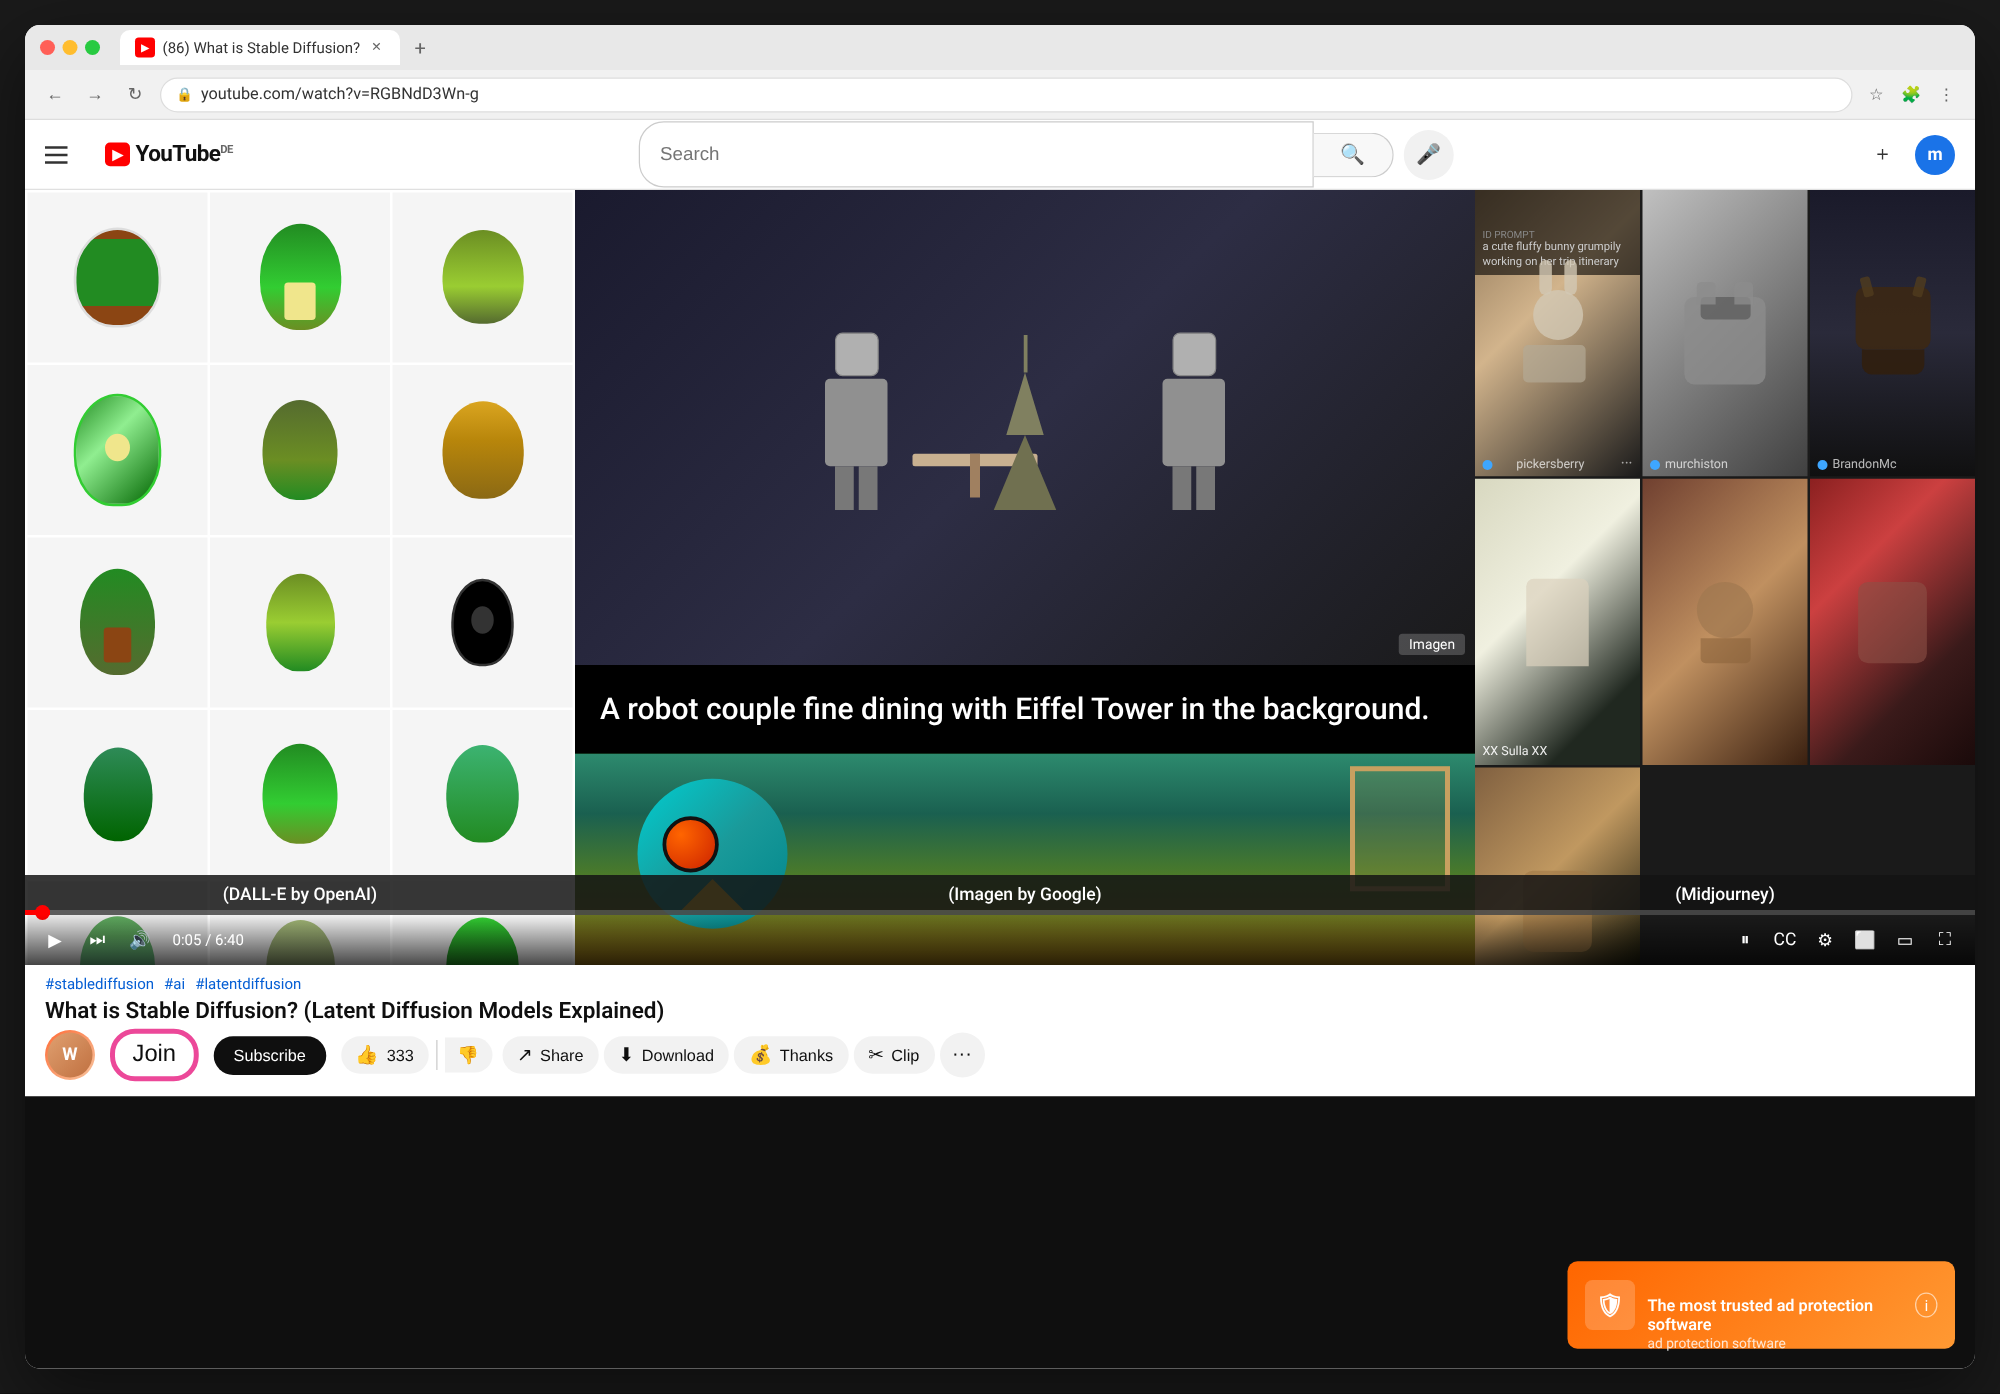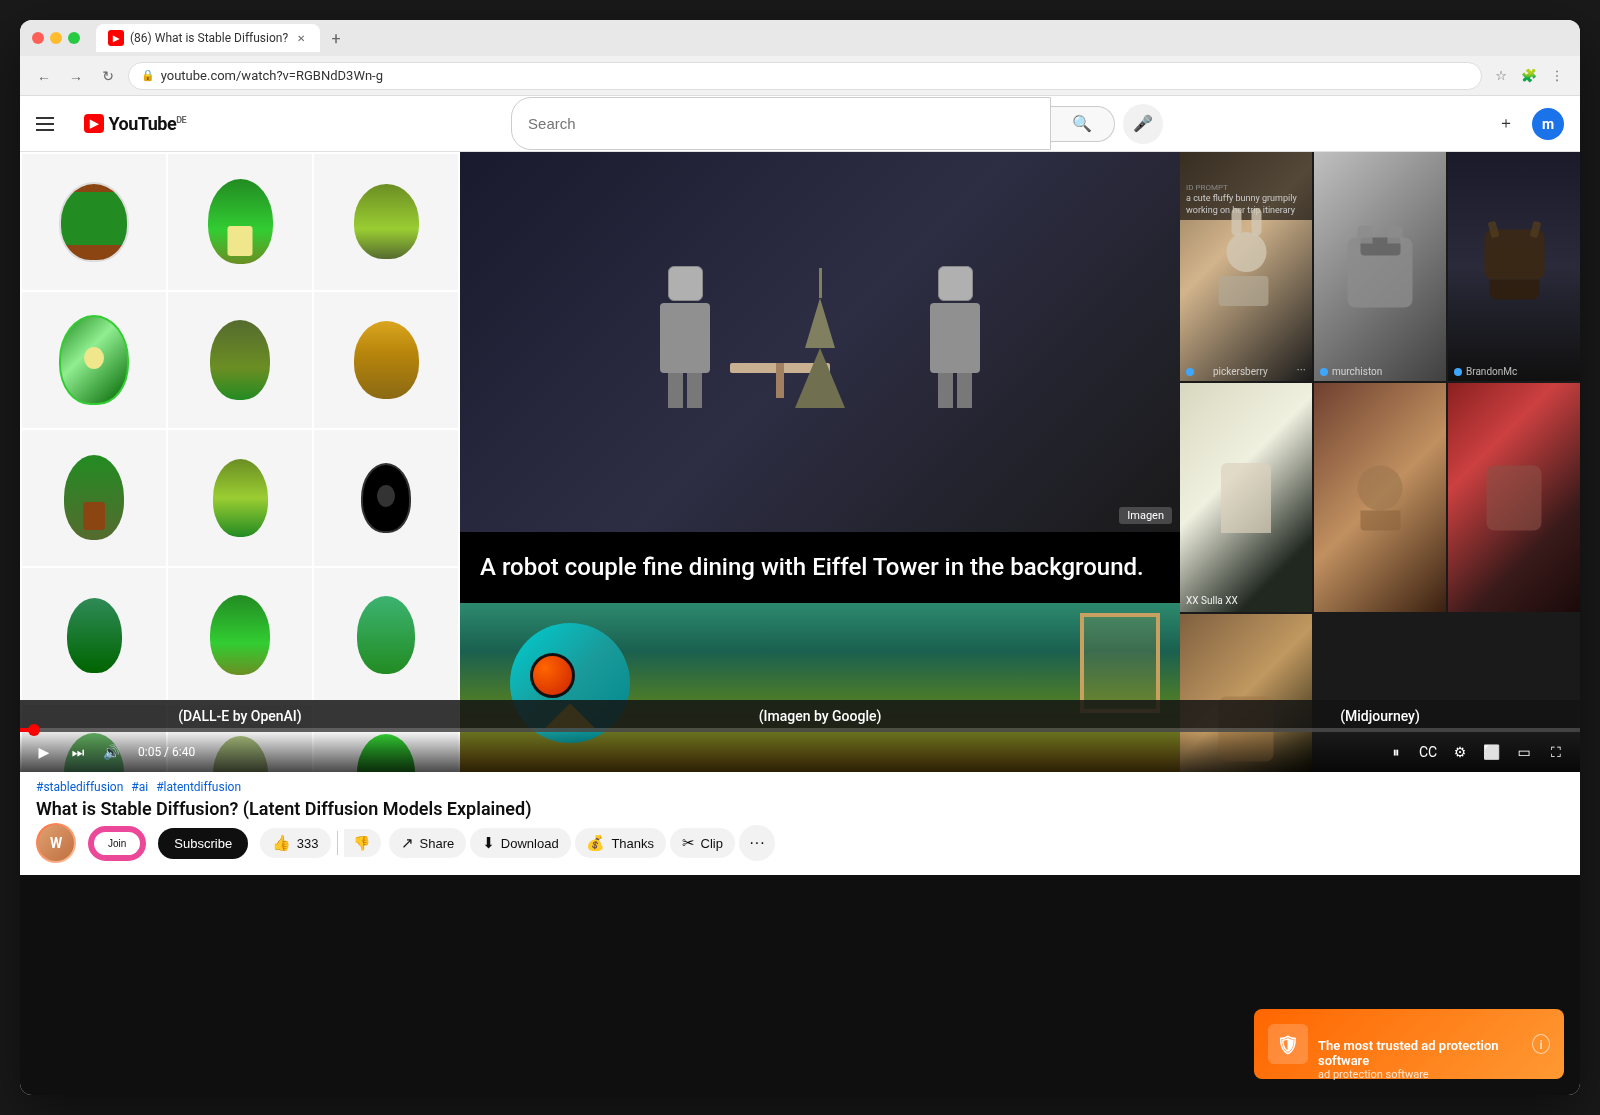--- a/index.html
+++ b/index.html
@@ -511,25 +511,25 @@
     .channel-name {
       font-size: 14px;
       font-weight: 600;
       color: #0f0f0f;
     }
     .channel-subs {
       font-size: 12px;
       color: #606060;
     }
     .join-btn {
-      border: 6px solid #ec4899;
+      border: 4px solid #ec4899;
       background: transparent;
       border-radius: 20px;
       padding: 6px 14px;
-      font-size: 10px;
+      font-size: 19px;
       font-weight: 500;
       cursor: pointer;
       color: #0f0f0f;
     }
     .subscribe-btn {
       background: #0f0f0f;
       color: #fff;
       border: none;
       border-radius: 20px;
       padding: 8px 16px;

